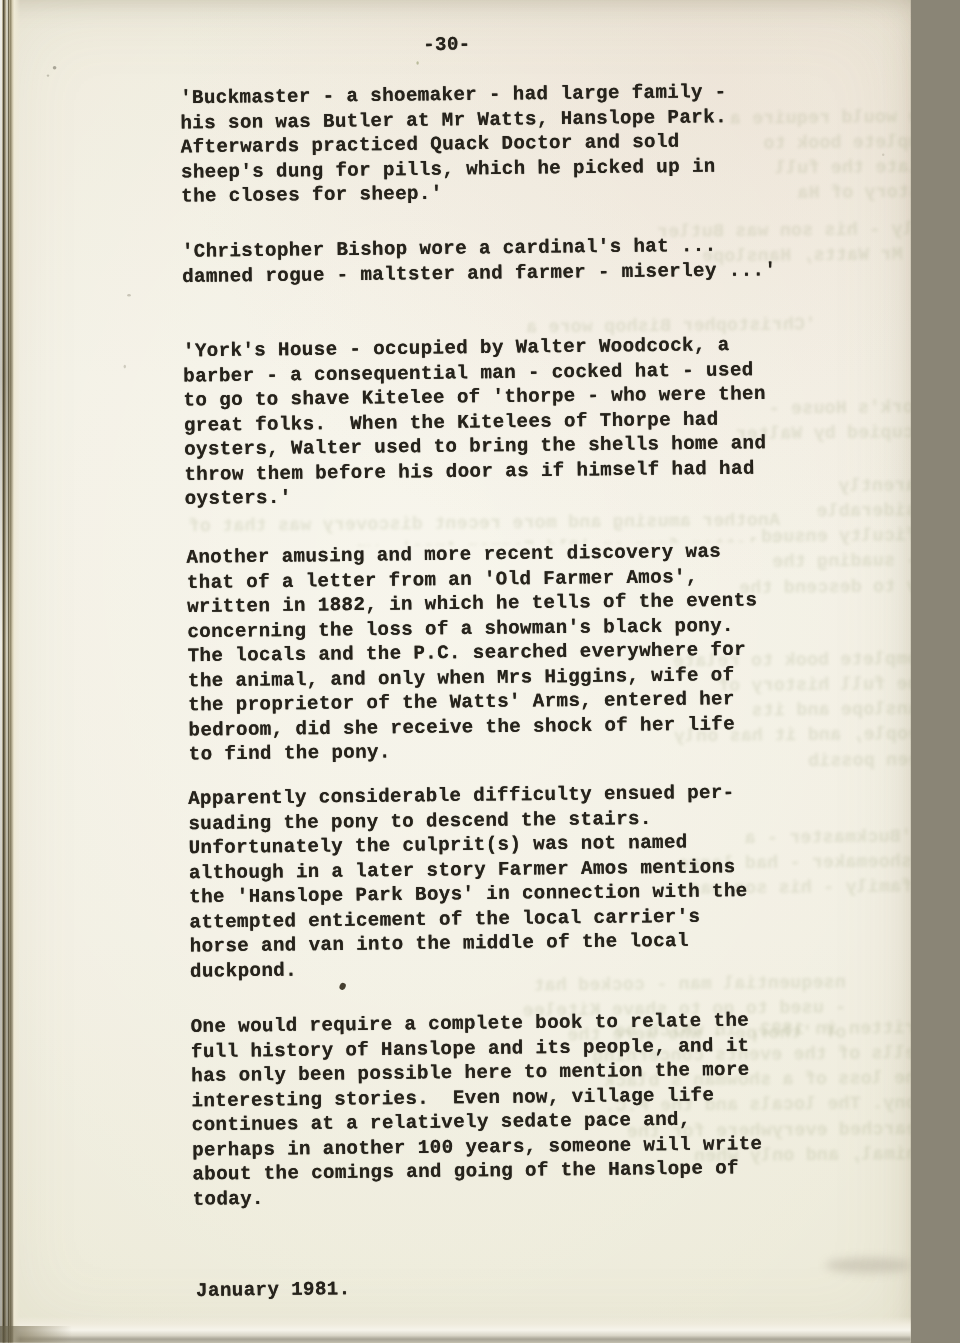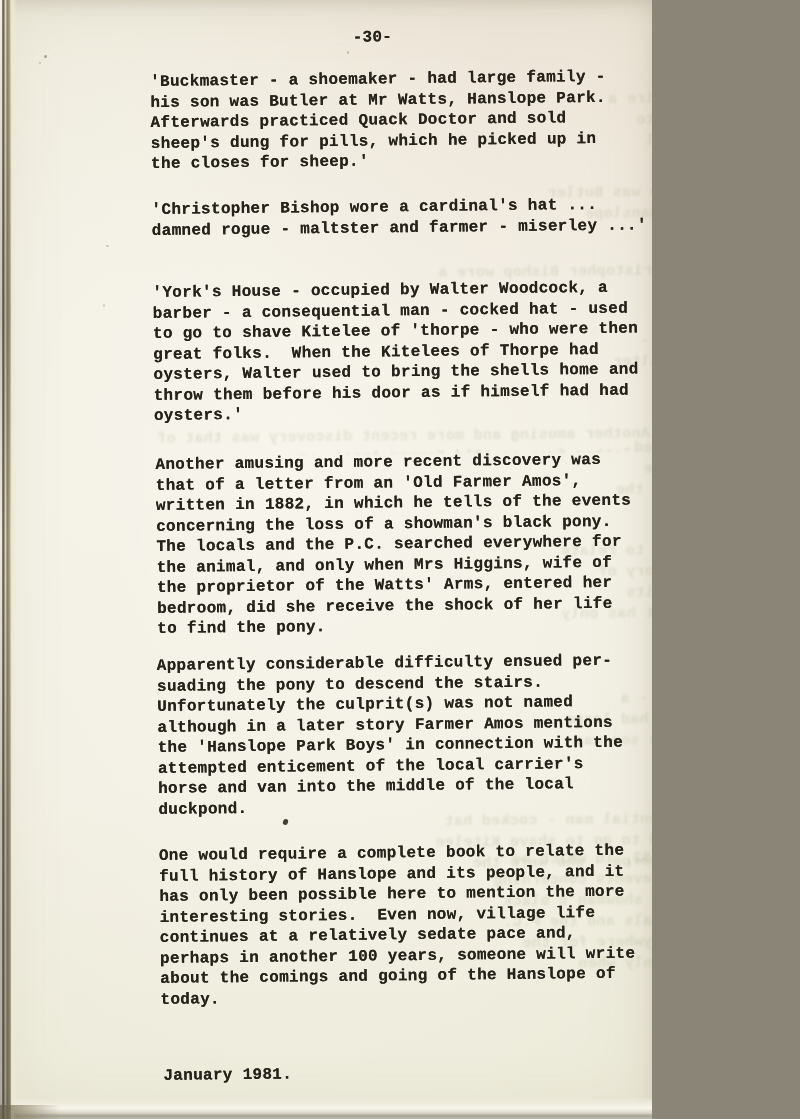--- a/index.html
+++ b/index.html
@@ -3,21 +3,21 @@
 <meta charset="utf-8">
 <title>Scanned typewritten page</title>
 <style>
   html, body {
     margin: 0;
     padding: 0;
     background: #8a8576;
   }
   .sheet {
     position: relative;
-    width: 652px;
+    width: 759px;
     height: 1119px;
     overflow: hidden;
     background:
       radial-gradient(140% 90% at 78% 6%, rgba(226,198,188,0.20) 0%, rgba(226,198,188,0) 42%),
       radial-gradient(120% 110% at 45% 42%, rgba(255,255,250,0.40) 0%, rgba(255,255,250,0) 62%),
       linear-gradient(180deg, #eeeadb 0%, #f2efe3 28%, #f1eee1 70%, #ecead8 100%);
     box-shadow:
       inset 0 0 70px rgba(150,138,100,0.12),
       inset 0 16px 22px -16px rgba(120,110,85,0.28),
       inset -14px 0 24px -14px rgba(150,130,100,0.18);

